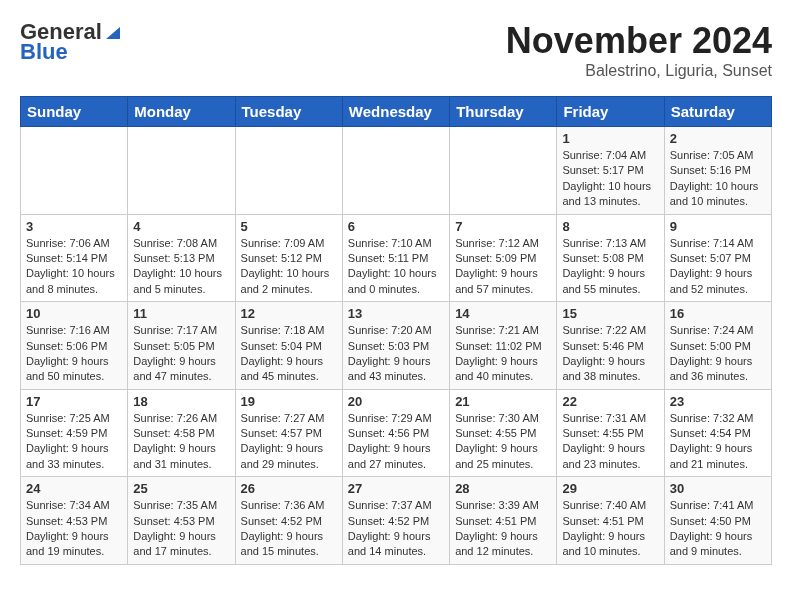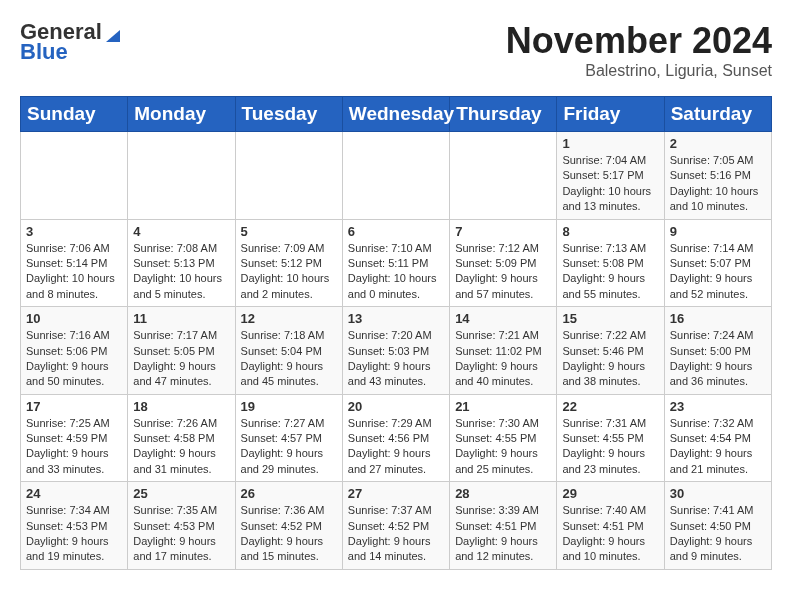--- a/index.html
+++ b/index.html
@@ -41,21 +41,21 @@
     table {
       width: 100%;
       border-collapse: collapse;
       table-layout: fixed;
     }
     thead tr th {
       background: #2563c0;
       color: #fff;
       text-align: left;
       padding: 6px 6px;
-      font-size: 19px;
+      font-size: 15px;
       font-weight: bold;
       border: 1px solid #1a4fa0;
     }
     tbody tr td {
       border: 1px solid #ccc;
       vertical-align: top;
       padding: 4px 5px;
       font-size: 11px;
       color: #333;
       height: 85px;
@@ -72,21 +72,21 @@
     }
     .cell-empty {
       background: #fff !important;
     }
   </style>
 </head>
 <body>
 
 <div class="header">
   <div class="logo">
-    <div style="display:flex;align-items:flex-end;">
+    <div style="display:flex;align-items:center;">
       <span class="logo-text logo-general">General</span>
       <svg width="18" height="18" viewBox="0 0 18 18" style="margin-left:2px;">
         <polygon points="2,16 16,16 16,4" fill="#2563c0"></polygon>
       </svg>
     </div>
     <span class="logo-text logo-blue" style="margin-top:-4px;">Blue</span>
   </div>
   <div class="title-area">
     <div class="month-title">November 2024</div>
     <div class="location">Balestrino, Liguria, Sunset</div>

